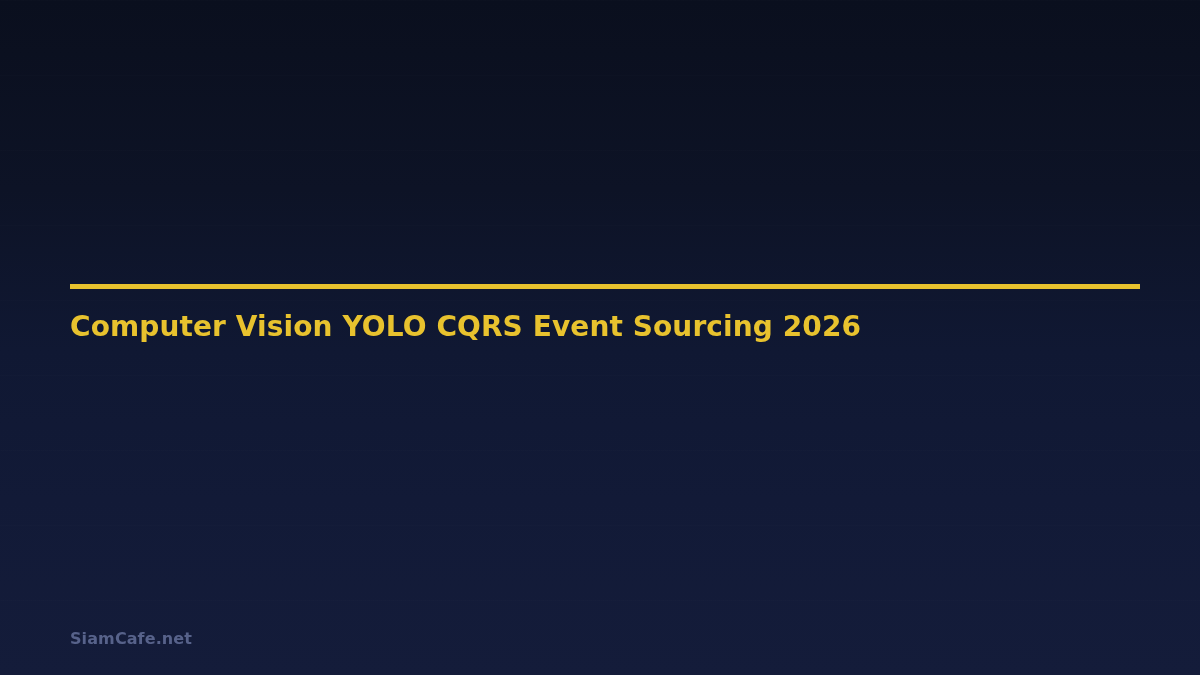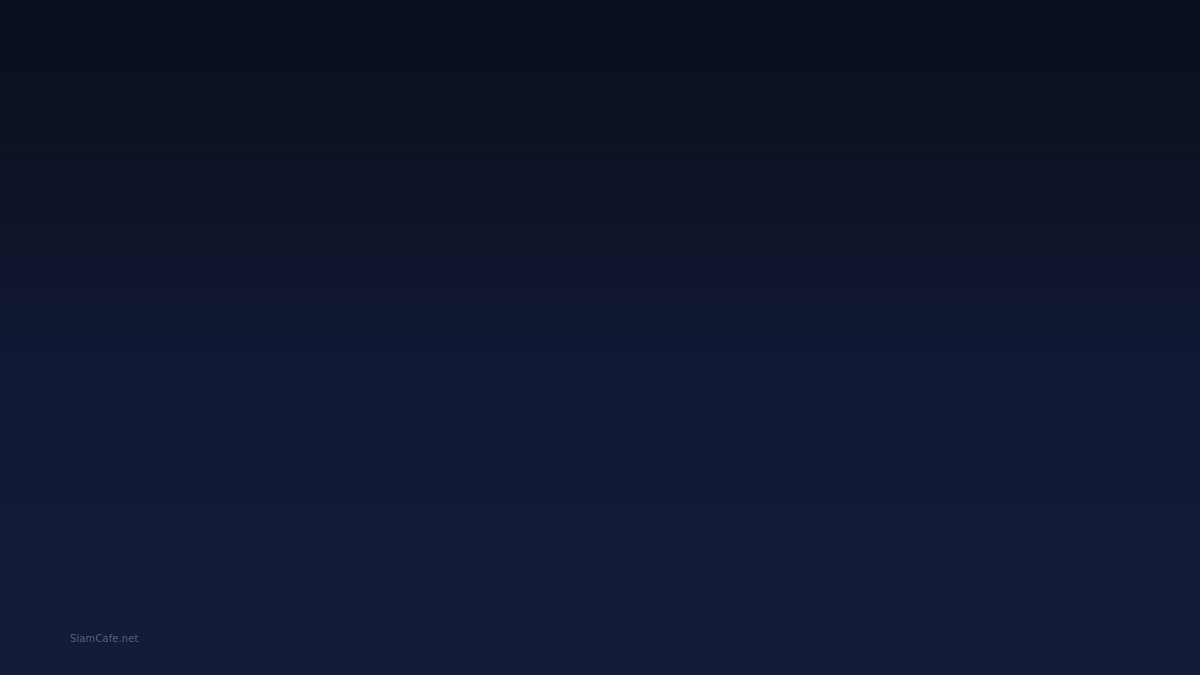--- a/index.html
+++ b/index.html
@@ -66,30 +66,34 @@
     line-height: 34px;
     letter-spacing: 0.1px;
     color: #e8c22e;
     white-space: nowrap;
   }
 
   #footer {
     position: absolute;
     left: 70px;
     top: 629px;
-    font-size: 10px;
-    font-weight: normal;
+    font-size: 16px;
+    font-weight: bold;
     line-height: 20px;
     color: #57628a;
     letter-spacing: 0.1px;
   }
 </style>
 </head>
 <body>
 
 <div id="slide">
 
   <div id="band-overlay"></div>
 
+  <div id="title-block">
+    <div id="accent-bar"></div>
+    <h1 id="slide-title">Computer Vision YOLO CQRS Event Sourcing 2026</h1>
+  </div>
 
   <div id="footer">SiamCafe.net</div>
 
 </div>
 
 </body></html>

